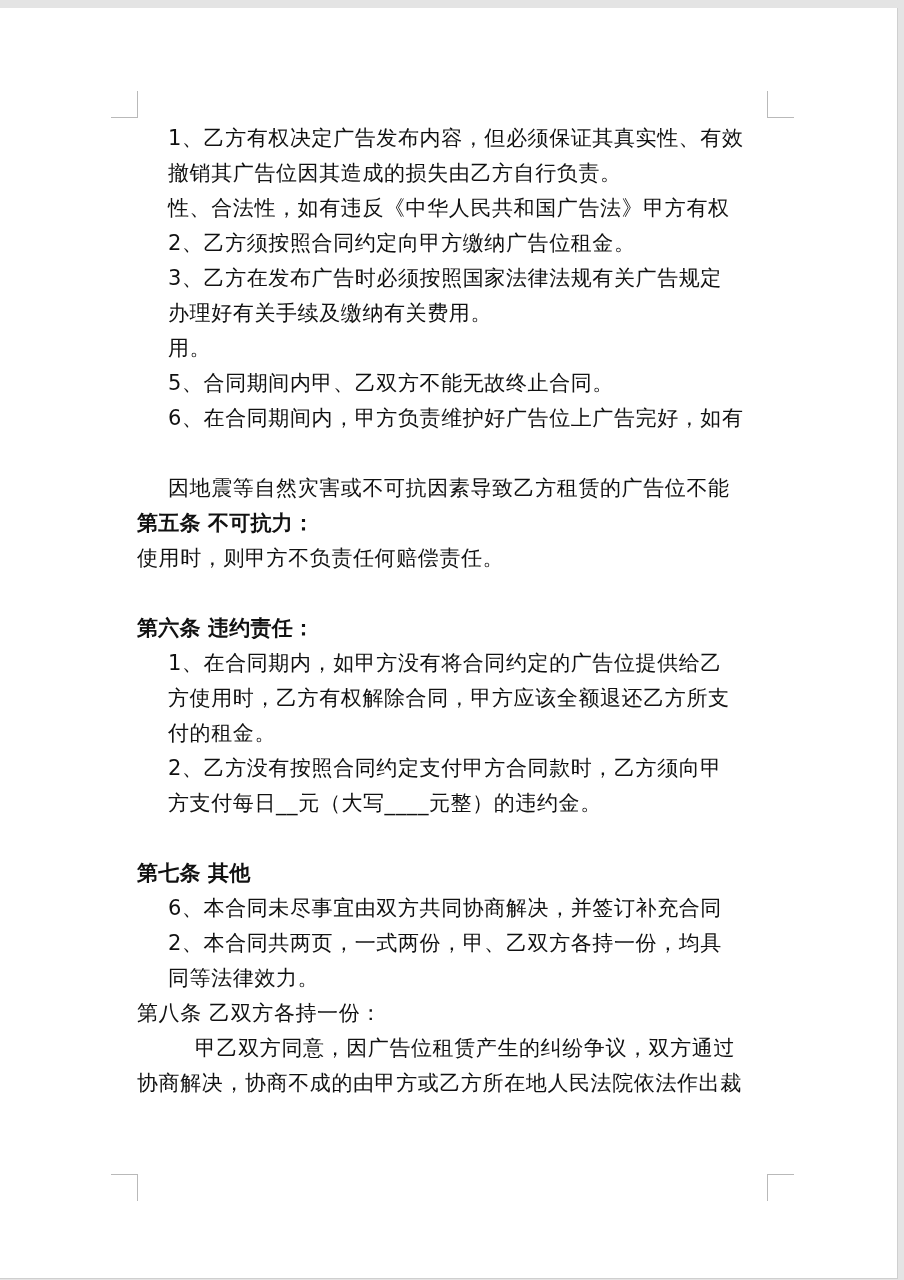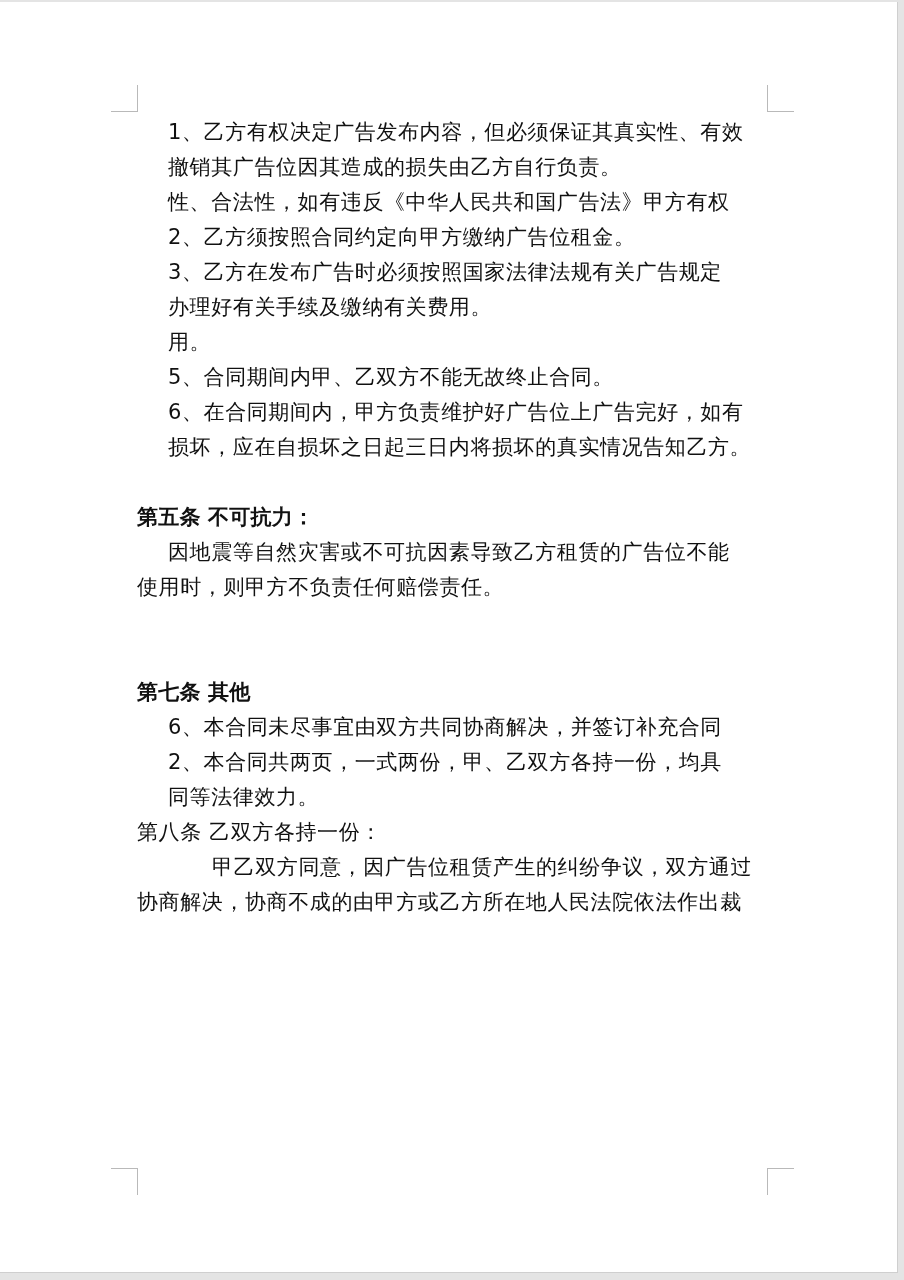--- a/index.html
+++ b/index.html
@@ -11,21 +11,21 @@
       width: 904px;
       height: 1280px;
       position: relative;
       overflow: hidden;
       font-family: "DejaVu Sans", "Liberation Sans", sans-serif;
       color: #111;
     }
     .page {
       position: absolute;
       left: 0;
-      top: 2px;
+      top: 8px;
       width: 897px;
       height: 1270px;
       background: #ffffff;
       border-right: 1px solid #cfcfcf;
       border-bottom: 1px solid #cfcfcf;
     }
     .corner {
       position: absolute;
       width: 26px;
       height: 26px;
@@ -45,21 +45,21 @@
       width: 632px;
     }
     .line {
       height: 35px;
       line-height: 35px;
       font-size: 21px;
       white-space: nowrap;
       letter-spacing: 0.6px;
     }
     .ind1 { padding-left: 31px; }
-    .ind2 { padding-left: 58px; text-align: center; }
+    .ind2 { padding-left: 58px; }
     .heading {
       font-weight: bold;
       letter-spacing: 0.2px;
     }
     .gap { height: 35px; }
   </style>
 </head>
 <body>
 
 <div class="page">
@@ -84,34 +84,45 @@
         <div class="line ind1">办理好有关手续及缴纳有关费用。</div>
       </div>
       <div>
         <div class="line ind1">用。</div>
       </div>
       <div>
         <div class="line ind1">5、合同期间内甲、乙双方不能无故终止合同。</div>
       </div>
       <div>
         <div class="line ind1">6、在合同期间内，甲方负责维护好广告位上广告完好，如有</div>
-        <div class="line ind1">损坏，应在自损坏之日起三日内将损坏的真实情况告知乙方。</div>
       </div>
     </div>
 
     <div class="gap"></div>
 
     <div>
+      <div class="line ind1">因地震等自然灾害或不可抗因素导致乙方租赁的广告位不能</div>
       <div class="line heading">第五条  不可抗力：</div>
-      <div class="line ind1">因地震等自然灾害或不可抗因素导致乙方租赁的广告位不能</div>
       <div class="line">使用时，则甲方不负责任何赔偿责任。</div>
     </div>
 
     <div class="gap"></div>
 
+    <div>
+      <div class="line heading">第六条  违约责任：</div>
+      <div>
+        <div class="line ind1">1、在合同期内，如甲方没有将合同约定的广告位提供给乙</div>
+        <div class="line ind1">方使用时，乙方有权解除合同，甲方应该全额退还乙方所支</div>
+        <div class="line ind1">付的租金。</div>
+      </div>
+      <div>
+        <div class="line ind1">2、乙方没有按照合同约定支付甲方合同款时，乙方须向甲</div>
+        <div class="line ind1">方支付每日__元（大写____元整）的违约金。</div>
+      </div>
+    </div>
 
     <div class="gap"></div>
 
     <div>
       <div class="line heading">第七条  其他</div>
       <div>
         <div class="line ind1">6、本合同未尽事宜由双方共同协商解决，并签订补充合同</div>
       </div>
       <div>
         <div class="line ind1">2、本合同共两页，一式两份，甲、乙双方各持一份，均具</div>

